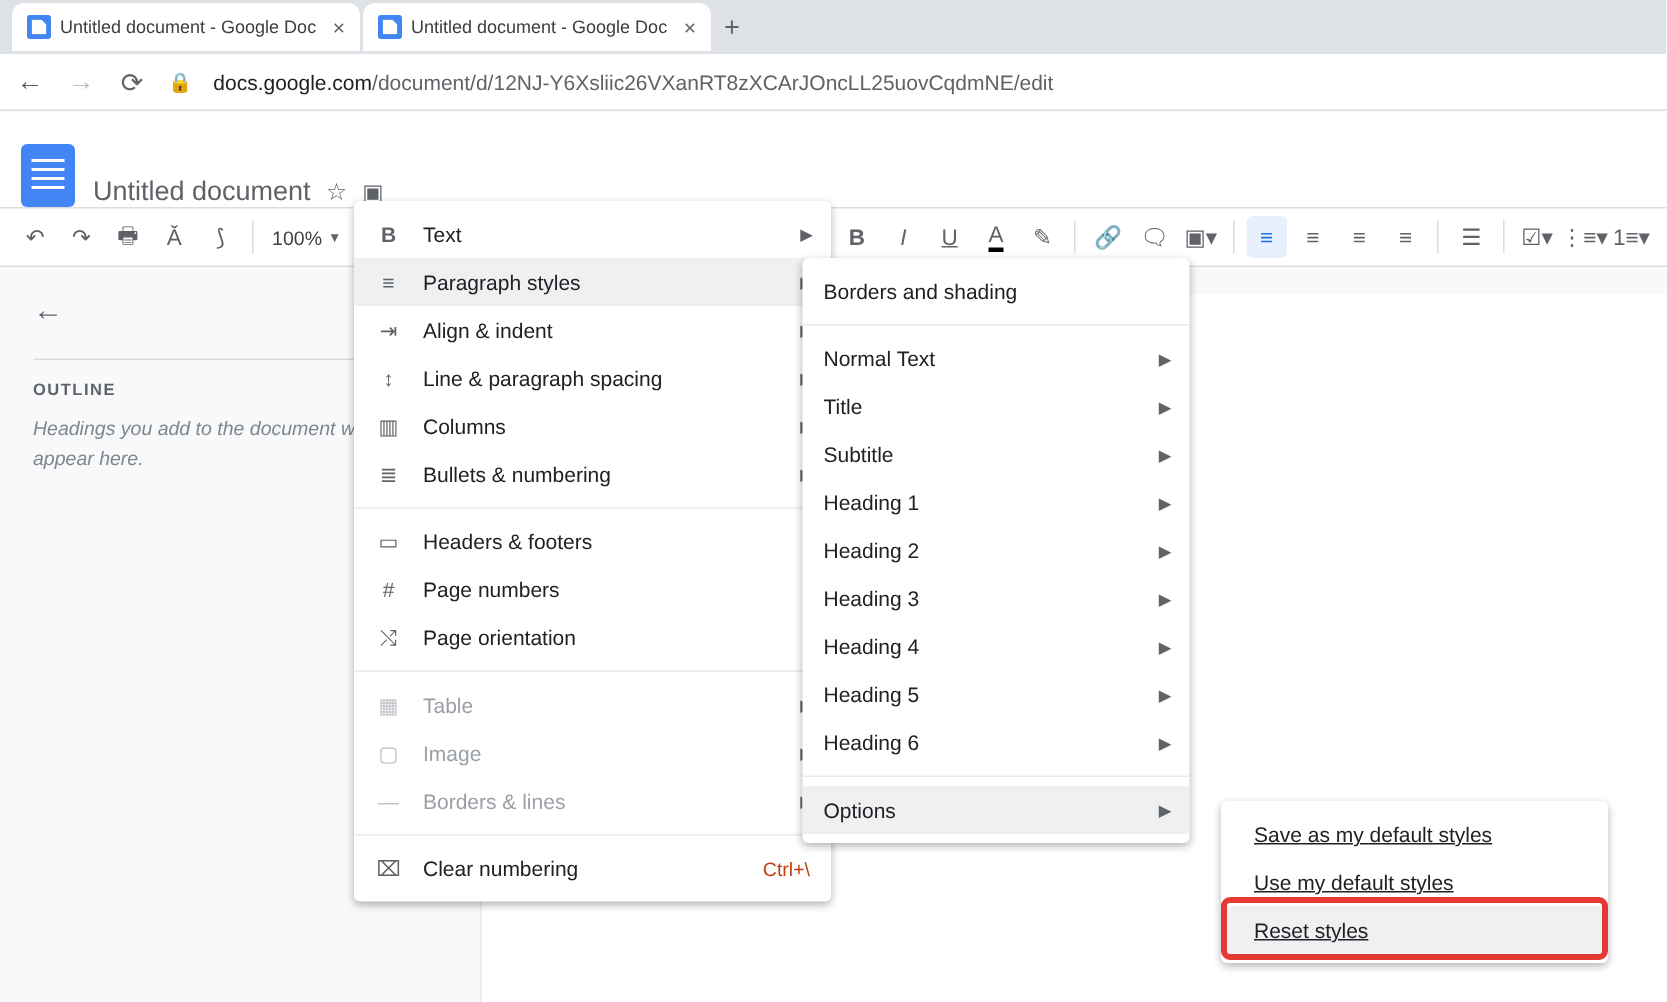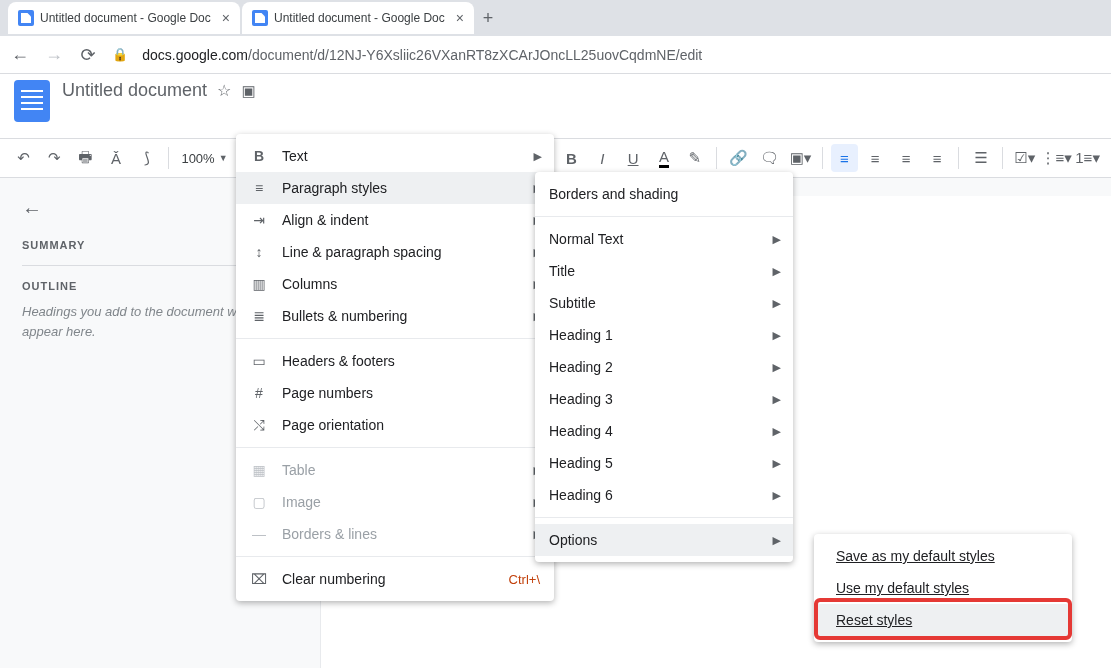--- a/index.html
+++ b/index.html
@@ -13,21 +13,21 @@
 .tab .close{ font-size:14px; color:#5f6368; cursor:pointer;}
 .newtab{ width:28px;height:28px; display:flex;align-items:center;justify-content:center; color:#5f6368; font-size:18px; cursor:pointer;}
 .addrbar{ height:38px; background:#fff; border-bottom:1px solid #dadce0; display:flex; align-items:center; padding:0 10px; gap:14px;}
 .navbtn{ color:#5f6368; font-size:18px; cursor:pointer; width:20px; text-align:center;}
 .navbtn.disabled{ color:#bdc1c6; cursor:default;}
 .lock{ color:#5f6368; font-size:13px;}
 .url{ font-size:14px; color:#202124; }
 .url .host{ color:#202124;}
 .url .path{ color:#5f6368;}
 
-.docstop{ height:64px; display:flex; align-items:flex-start; padding:6px 14px 0 14px; gap:12px;}
+.docstop{ height:64px; display:flex; align-items:flex-end; padding:6px 14px 0 14px; gap:12px;}
 .docslogo{ width:36px;height:42px; background:#4285f4; border-radius:4px; position:relative;}
 .docslogo::after{content:""; position:absolute; left:7px; right:7px; top:10px; bottom:10px; background:repeating-linear-gradient(#fff 0 2px, transparent 2px 6px);}
 .docname{ display:flex; flex-direction:column; gap:2px;}
 .titlerow{ display:flex; align-items:center; gap:10px;}
 .doctitle{ font-size:18px; color:#5f6368;}
 .star{ color:#5f6368; font-size:16px; cursor:pointer;}
 .move{ color:#5f6368; font-size:15px; cursor:pointer;}
 .menubar{ display:flex; gap:2px;}
 .menubar .mitem{ padding:4px 8px; font-size:14px; color:#202124; border-radius:4px; cursor:pointer;}
 .menubar .mitem.active{ background:#e8eaed;}
@@ -148,21 +148,20 @@
 <div class="tickshell">
   <span style="width:60px;"></span>
   <span>3</span>
   <span>4</span>
   <span>5</span>
 </div>
 
 <div class="workspace">
   <div class="leftpanel">
     <div class="backarrow">←</div>
-    <div class="sectlabel">SUMMARY</div>
     <div class="hr"></div>
     <div class="sectlabel">OUTLINE</div>
     <div class="hint">Headings you add to the document will appear here.</div>
   </div>
 </div>
 <div class="page"></div>
 
 <div class="menu menu1">
   <div class="row">
       <span class="icon"><b>B</b></span>

